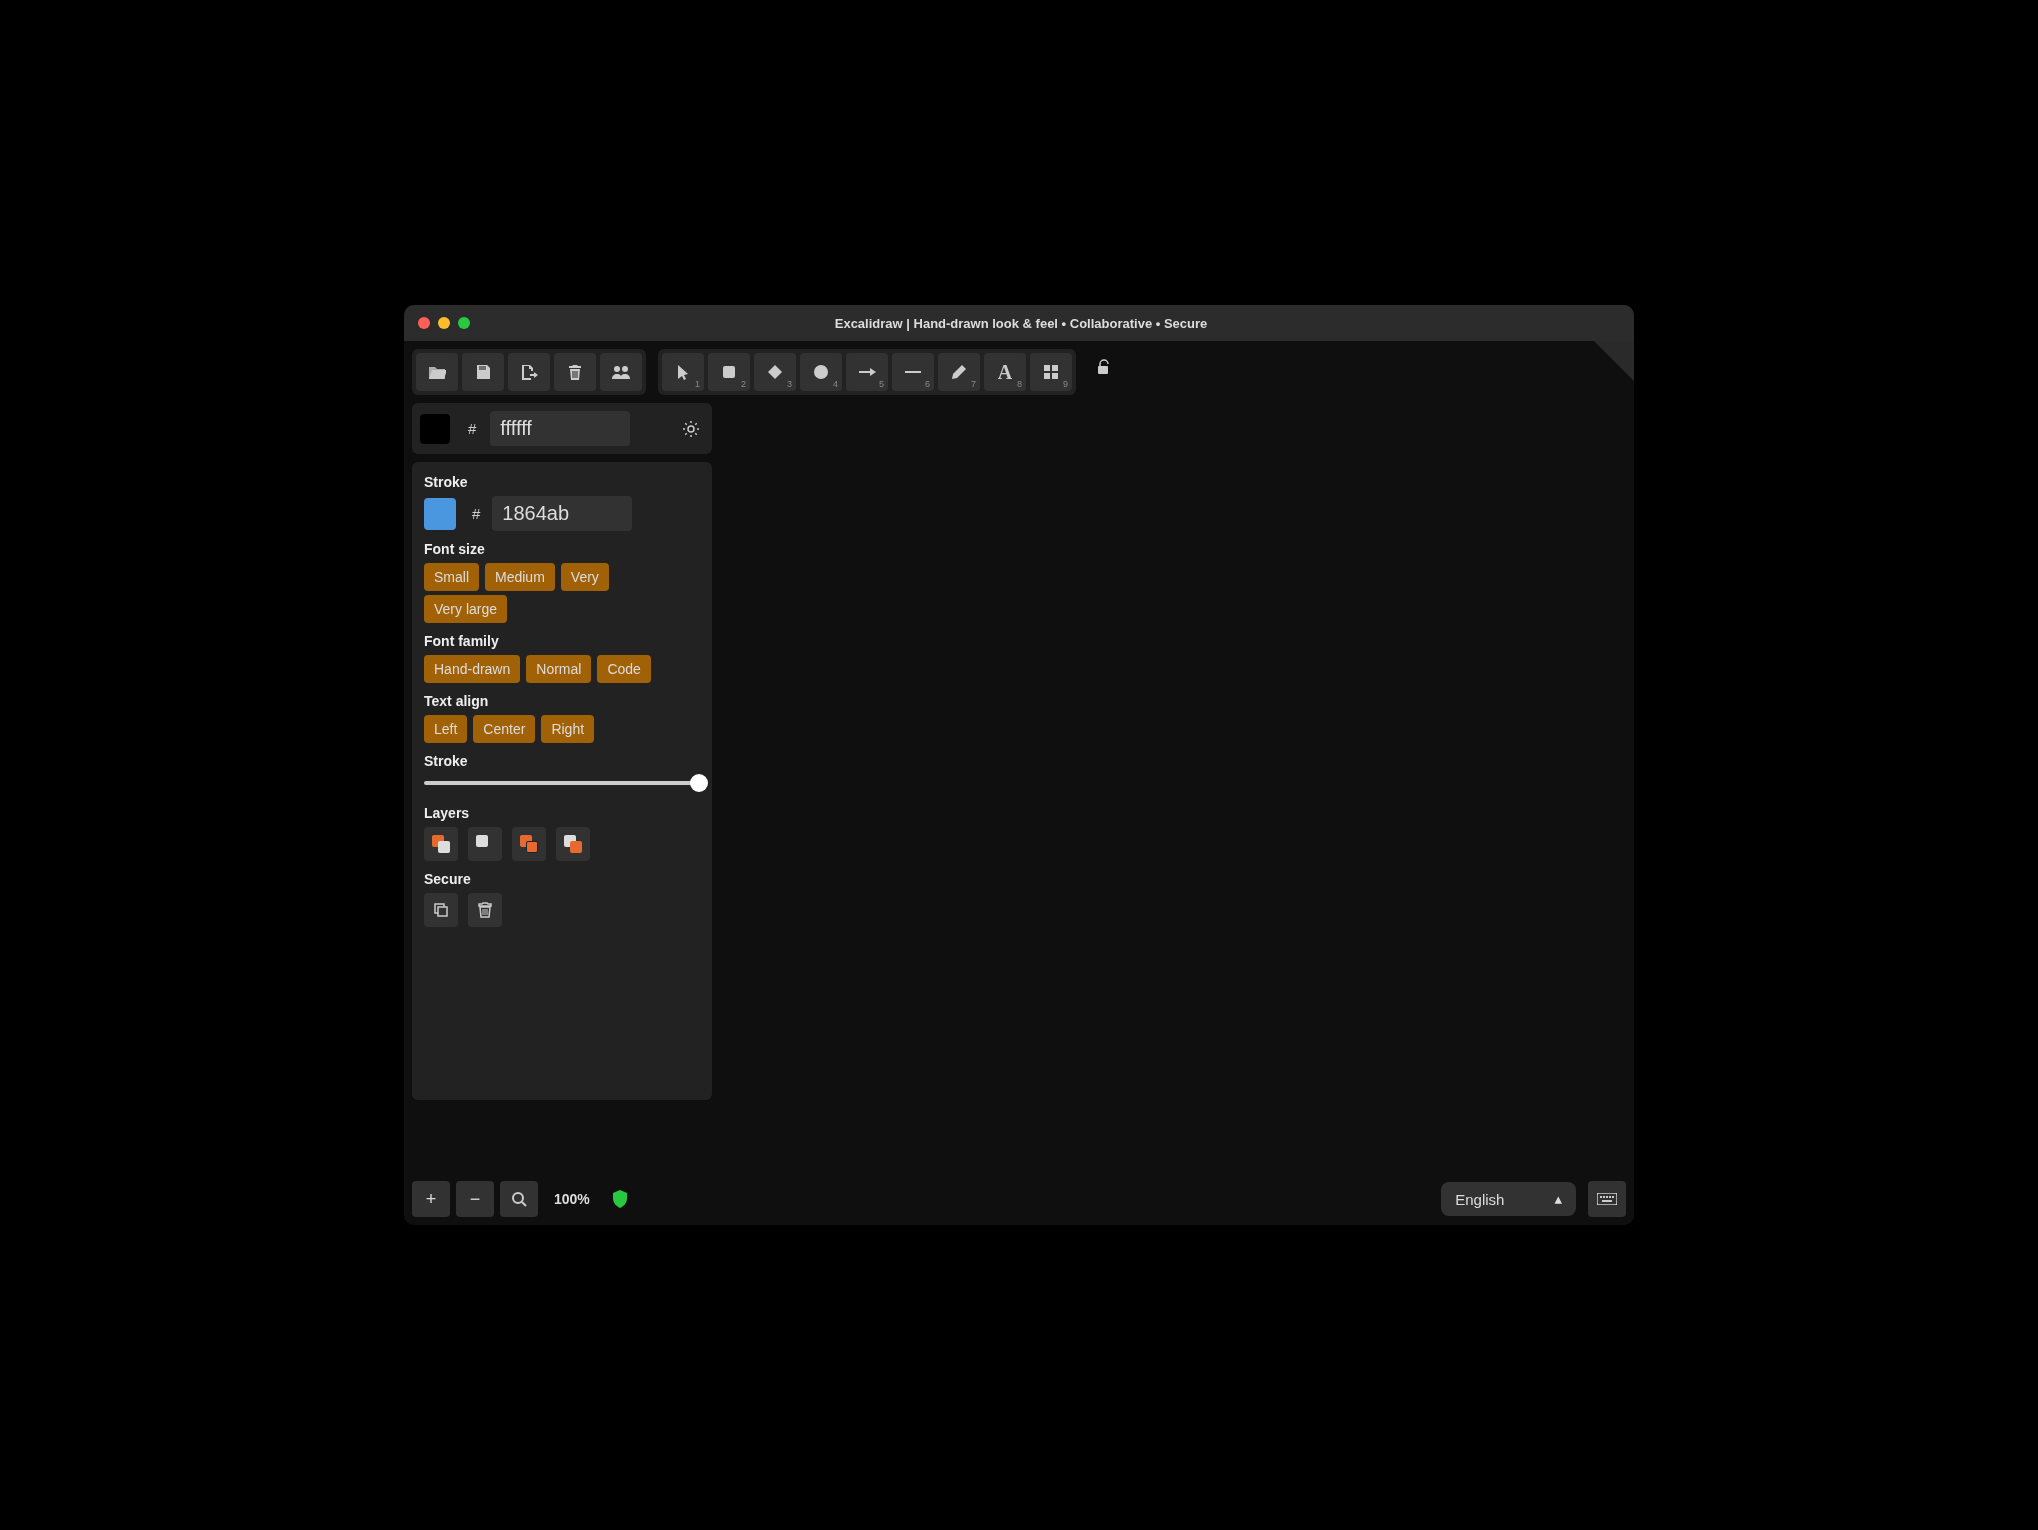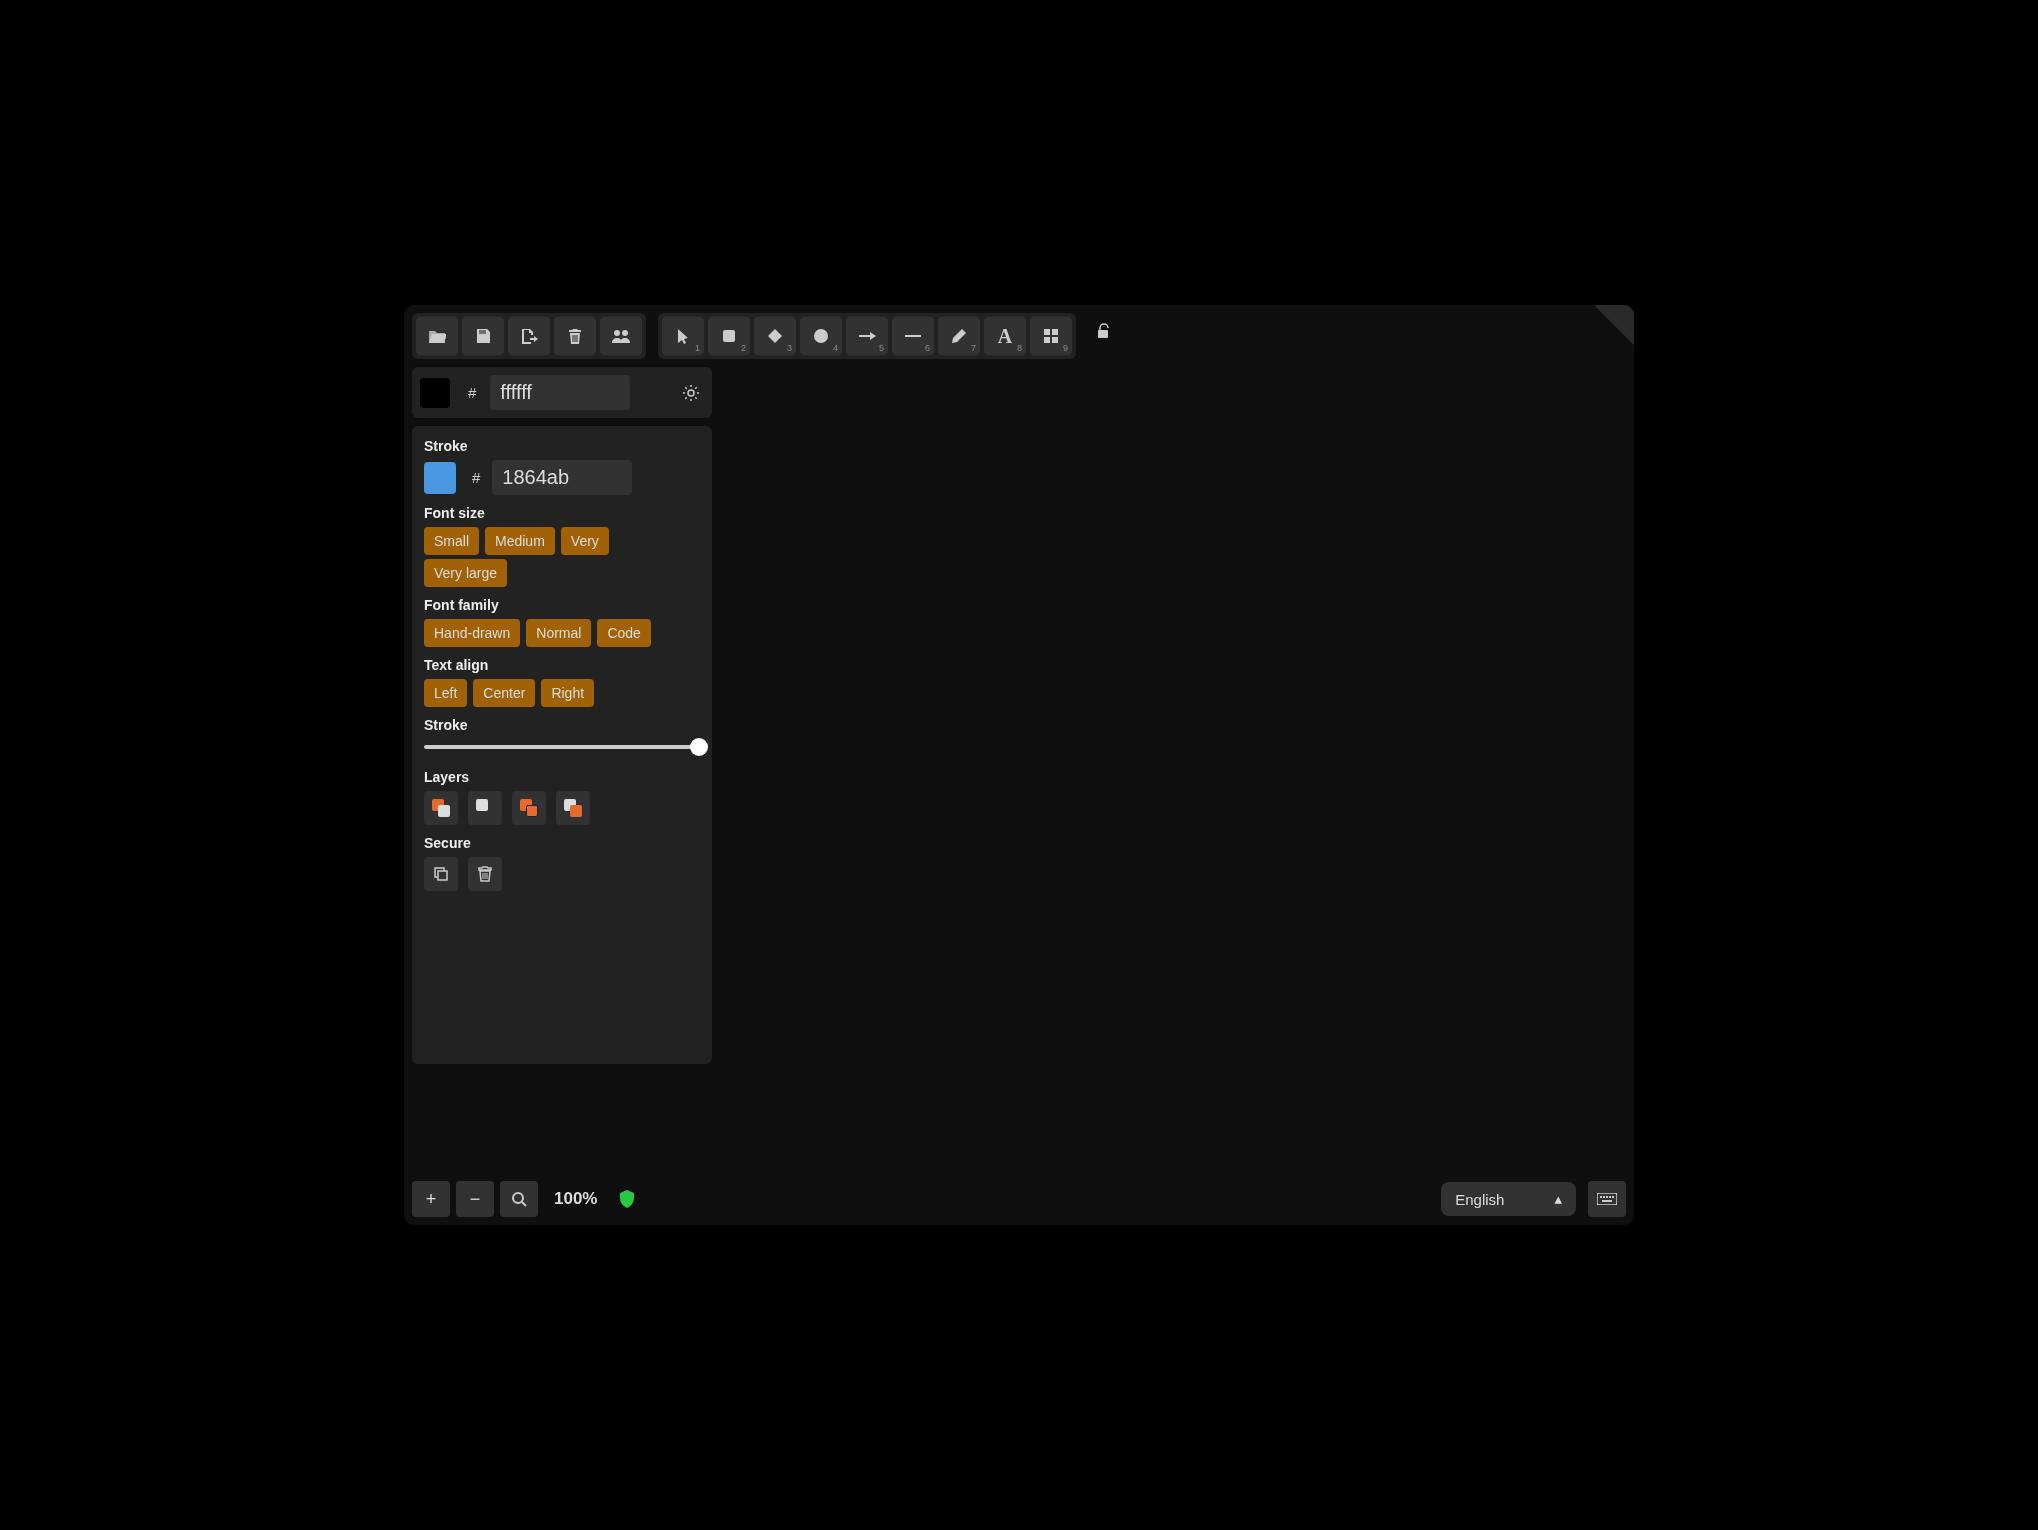--- a/index.html
+++ b/index.html
@@ -289,21 +289,21 @@
     width: 38px;
     height: 36px;
     background: #323232;
     border-radius: 4px;
     display: flex;
     align-items: center;
     justify-content: center;
     font-size: 18px;
     cursor: pointer;
   }
-  .zoom-label { font-size: 17px; font-weight: 600; padding: 0 10px; }
+  .zoom-label { font-size: 14px; font-weight: 600; padding: 0 10px; }
   .shield { color: #28c940; font-size: 16px; padding: 0 6px; }
   .spacer { flex: 1; }
   .lang {
     background: #323232;
     padding: 8px 14px;
     border-radius: 8px;
     display: flex;
     align-items: center;
     gap: 50px;
     font-size: 15px;
@@ -319,20 +319,29 @@
     justify-content: center;
     cursor: pointer;
     margin-left: 6px;
   }
   svg { display: block; }
 </style>
 </head>
 <body>
 
 <div class="window">
+  <div class="titlebar">
+    <div class="traffic-lights">
+      <div class="tl tl-close"></div>
+      <div class="tl tl-min"></div>
+      <div class="tl tl-max"></div>
+    </div>
+    <div class="title">Excalidraw | Hand-drawn look &amp; feel • Collaborative • Secure</div>
+    <div style="width:48px"></div>
+  </div>
 
   <div class="content">
 
     <div class="top-bar">
       <div class="file-toolbar">
         <div class="ibtn">
           <svg width="18" height="14" viewBox="0 0 18 14">
               <path fill="#ccc" d="M1 2h6l2 2h8v10H1z" opacity="0.8"></path>
               <path fill="#ccc" d="M1 14L4 5h15l-3 9z"></path>
             </svg>

